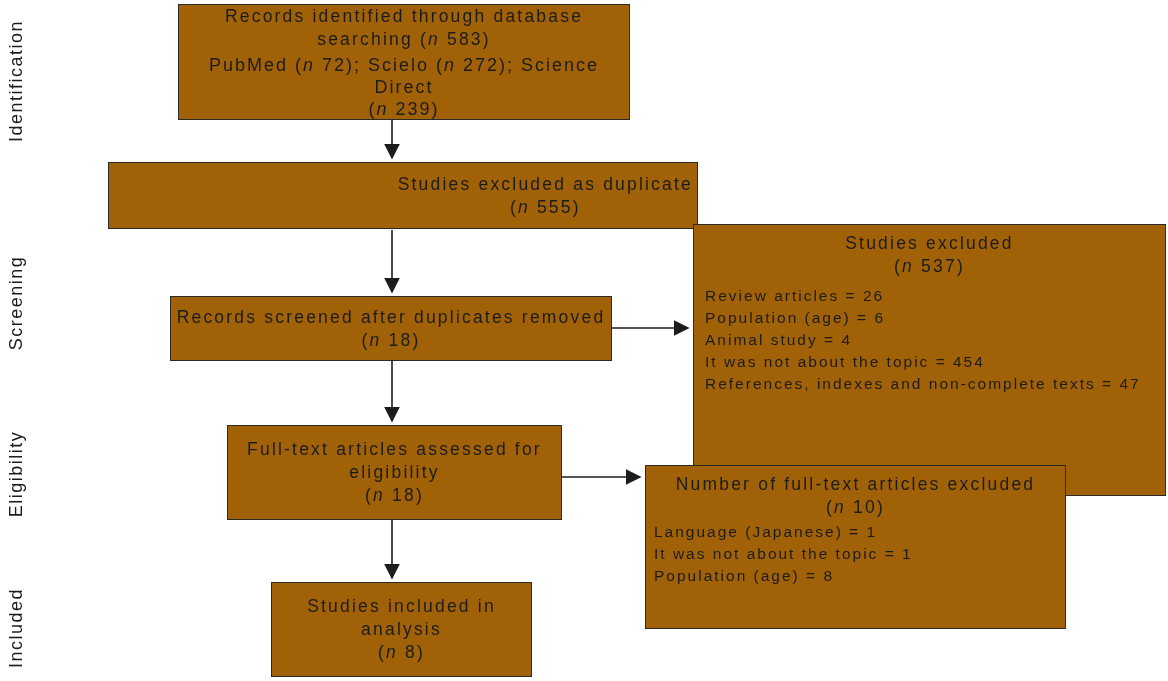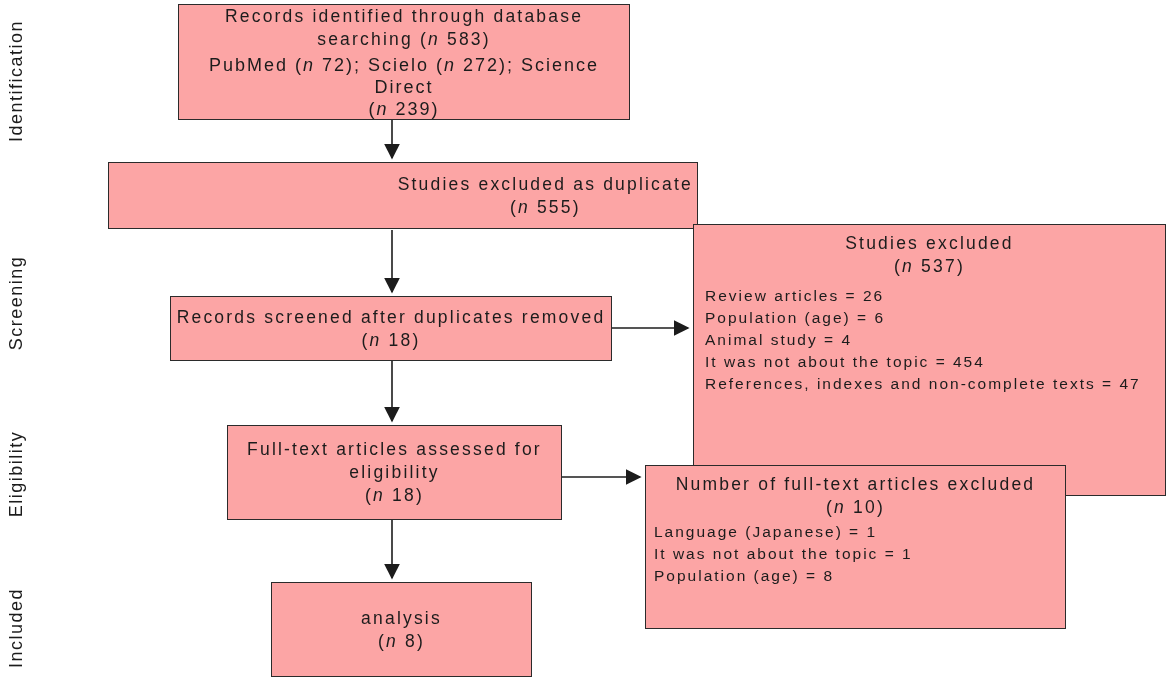--- a/index.html
+++ b/index.html
@@ -17,21 +17,21 @@
     left: 16px;
     transform: translate(-50%, -50%) rotate(-90deg);
     font-size: 18px;
     letter-spacing: 1.5px;
     white-space: nowrap;
   }
   .fbox {
     position: absolute;
     box-sizing: border-box;
     border: 1.5px solid #2b2b2b;
-    background: #fca5a5;
+    background: #a16207;
     display: flex;
     flex-direction: column;
   }
   .fbox.vcenter { justify-content: center; }
   .fbox.vtop { justify-content: flex-start; padding-top: 7px; }
   .box-title {
     text-align: center;
     font-size: 17.5px;
     line-height: 23px;
     letter-spacing: 2.2px;
@@ -125,20 +125,21 @@
       </div>
     <div class="box-list" style="margin-top:2px; padding-left:8px;">
         <div><span>Language (Japanese) = 1</span></div>
         <div><span>It was not about the topic = 1</span></div>
         <div><span>Population (age) = 8</span></div>
       </div>
   </div>
 
   <div class="fbox vcenter" style="left:271px; top:582px; width:261px; height:95px;">
     <div class="box-title">
+        <div><span>Studies included in</span></div>
         <div><span>analysis</span></div>
         <div><span>(</span><i>n</i><span> 8)</span></div>
       </div>
   </div>
 
   <svg class="arrows" width="1168" height="681" viewBox="0 0 1168 681">
     <defs>
       <marker id="ah" markerWidth="11" markerHeight="10" refX="9" refY="5" orient="auto">
         <path d="M0,0 L10,5 L0,10 Z" fill="#1c1c1c"></path>
       </marker>

